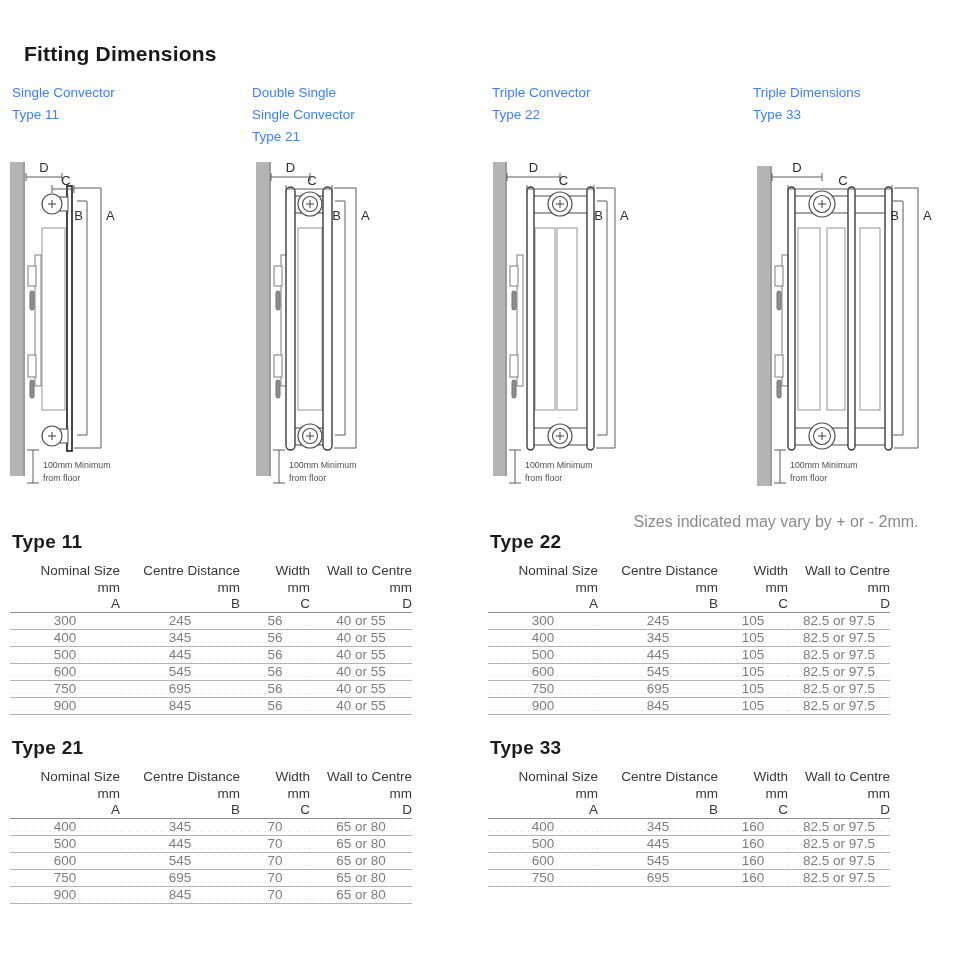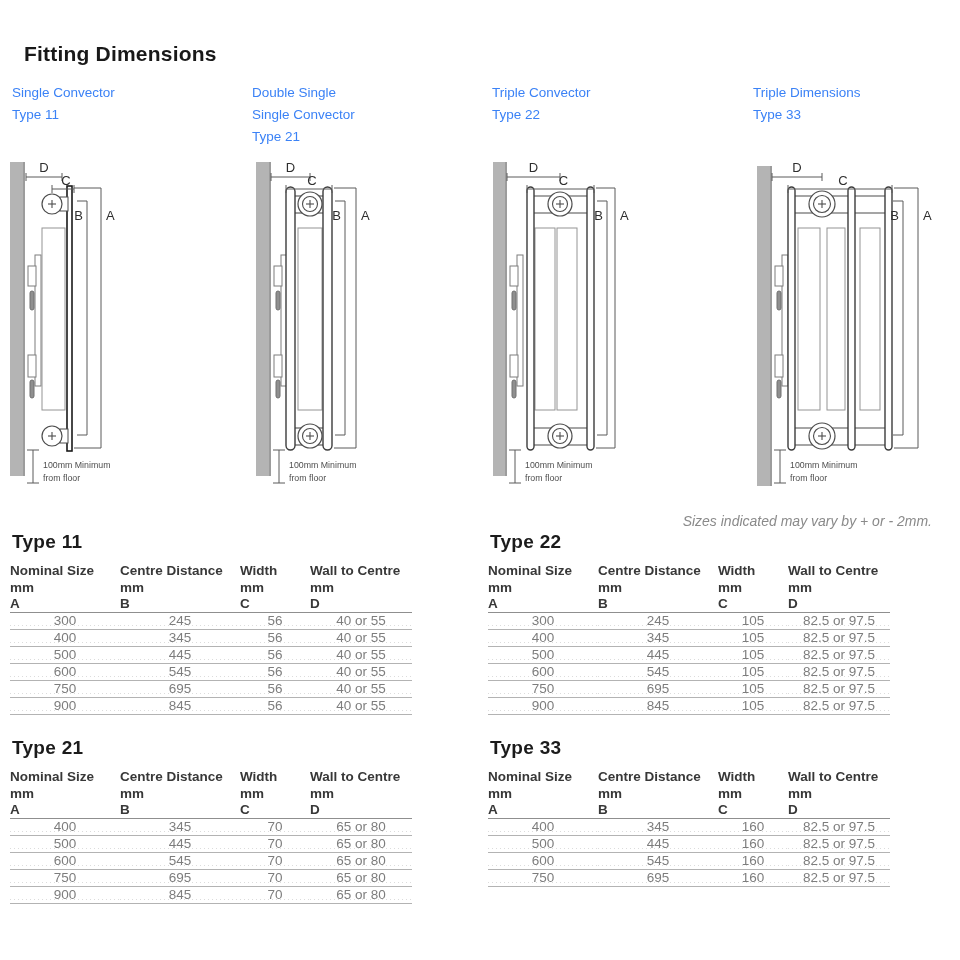--- a/index.html
+++ b/index.html
@@ -9,29 +9,29 @@
   }
   .title{
     position:absolute;left:12px;top:30px;margin:12px;
     font-size:21px;font-weight:700;color:#191919;letter-spacing:.2px;
   }
   .sec-head{
     position:absolute;top:82px;font-size:13.5px;line-height:22px;color:#3b82f6;
   }
   .diagram{position:absolute;top:158px;}
   .variance{
-    position:absolute;left:620px;top:513px;width:312px;text-align:right;
-    font-size:14px;color:#8a8a8a;font-style:italic;
+    position:absolute;left:620px;top:513px;width:312px;text-align:center;
+    font-size:16px;color:#8a8a8a;
   }
   .tblock{position:absolute;width:402px;}
   .tblock h2{
     margin:0 0 9px 2px;font-size:19px;font-weight:700;color:#1b1b1b;letter-spacing:.3px;
   }
   table.dtable{border-collapse:collapse;width:100%;table-layout:fixed;}
-  .dtable th{font-weight:700;color:#383838;font-size:13.5px;padding:0;text-align:left;}
+  .dtable th{font-weight:400;color:#383838;font-size:13.5px;padding:0;text-align:right;}
   .dtable tr.hrow1 th{height:18px;line-height:18px;}
   .dtable tr.hrow2 th{height:16px;line-height:16px;}
   .dtable tr.hrow3 th{height:16px;line-height:16px;border-bottom:1.5px solid #8f8f8f;}
   .dtable td{
     font-size:13.5px;color:#7d7d7d;text-align:center;height:16px;line-height:16px;padding:0;
     border-bottom:1px solid #b3b3b3;
     background-image:repeating-linear-gradient(to right,#dcdcdc 0,#dcdcdc 1px,transparent 1px,transparent 4px);
     background-size:100% 1px;background-repeat:no-repeat;background-position:0 calc(100% - 3px);
   }
   svg text{font-family:"Liberation Sans", sans-serif;}

